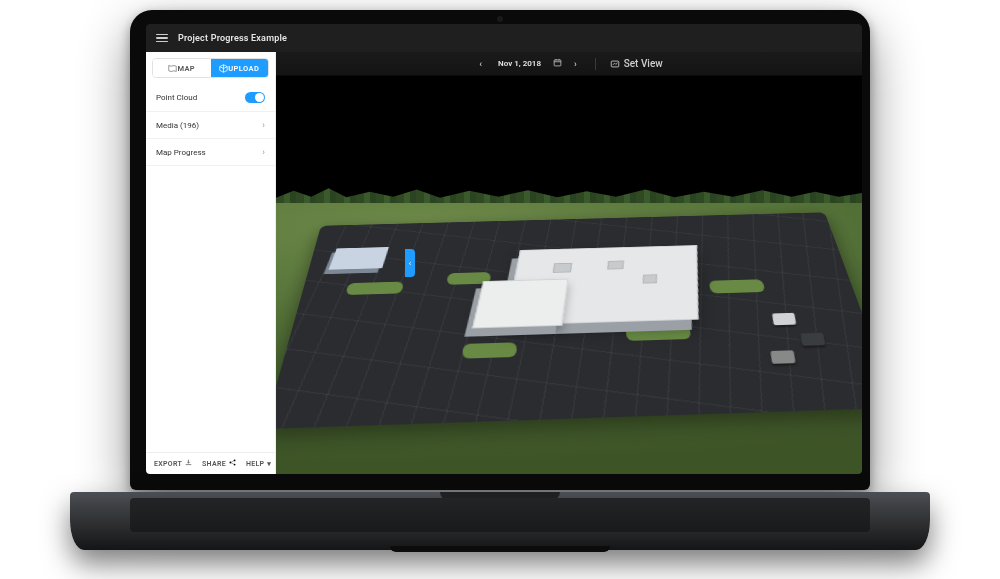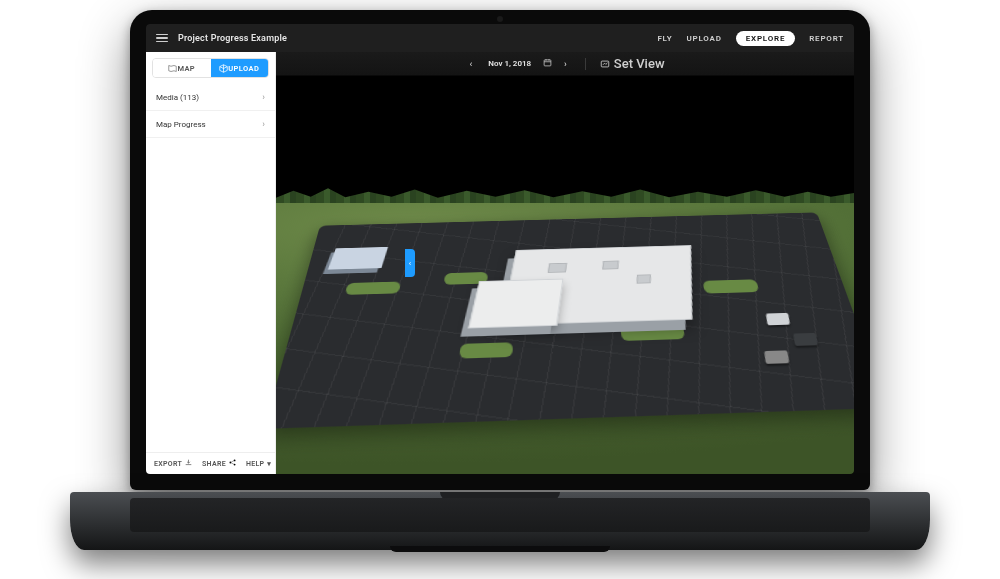--- a/index.html
+++ b/index.html
@@ -10,21 +10,21 @@
     left: 70px; top: 10px;
     width: 860px; height: 540px;
   }
   .screen-bezel {
     position: absolute;
     left: 60px; top: 0;
     width: 740px; height: 480px;
     background: #0a0a0a;
     border-radius: 22px 22px 6px 6px;
     box-shadow: 0 20px 50px rgba(0,0,0,.45), 0 4px 12px rgba(0,0,0,.35);
-    padding: 14px 16px 16px 16px;
+    padding: 14px 8px 16px 16px;
   }
   .camera {
     position:absolute; top:6px; left:50%; transform:translateX(-50%);
     width:6px;height:6px;border-radius:50%;
     background:#1a1a1a;
   }
   .screen {
     width: 100%; height: 100%;
     background: #000;
     border-radius: 4px;
@@ -114,21 +114,21 @@
   .mainbar{
     height:24px;display:flex;align-items:center;justify-content:center;gap:8px;
     color:#e6e6e6;font-size:8px;font-weight:600;
     background:linear-gradient(#1a1a1a,#141414);
     border-bottom:1px solid #0a0a0a;
   }
   .mainbar .arrow{color:#cfcfcf;cursor:pointer;padding:0 4px;font-size:9px}
   .mainbar .date{margin:0 4px}
   .mainbar .cal{color:#cfcfcf;cursor:pointer}
   .mainbar .divider{width:1px;height:12px;background:#3a3a3a;margin:0 6px}
-  .mainbar .setview{display:flex;align-items:center;gap:4px;color:#cfcfcf;cursor:pointer;font-size:13px;font-weight:500}
+  .mainbar .setview{display:flex;align-items:center;gap:4px;color:#cfcfcf;cursor:pointer;font-size:10px;font-weight:500}
   .setview svg{display:block}
 
   .viewport{flex:1;position:relative;overflow:hidden;background:#000}
 
   
   .sky{position:absolute;inset:0;background:#000}
   .ground{
     position:absolute;left:-60px;right:-60px;top:32%;bottom:-10px;
     background:
       radial-gradient(120% 80% at 30% 10%, #6e8a49 0%, #5d7a3e 30%, #4d6a33 60%, #3d5427 100%);
@@ -197,26 +197,20 @@
     <div class="screen">
 
       <div class="topbar">
         <div class="hamburger">
           <span></span>
             <span></span>
             <span></span>
         </div>
         <div class="title">Project Progress Example</div>
         <div class="spacer"></div>
-        <div class="topnav">
-          <div class="topnav-item">FLY</div>
-          <div class="topnav-item">UPLOAD</div>
-          <div class="topnav-item active">EXPLORE</div>
-          <div class="topnav-item">REPORT</div>
-        </div>
       </div>
 
       <div class="body">
 
         <div class="sidebar">
           <div class="seg">
             <div class="map">
               <span class="ico">
                 <svg viewBox="0 0 12 12" width="9" height="9">
                     <path d="M1 2l3 1 4-1 3 1v7l-3-1-4 1-3-1z" fill="none" stroke="#777" stroke-width="1"></path>
@@ -228,21 +222,25 @@
               <span class="ico">
                 <svg viewBox="0 0 12 12" width="9" height="9">
                     <path d="M6 1l5 2.5v5L6 11 1 8.5v-5z M6 1v10 M1 3.5L6 6l5-2.5" fill="none" stroke="#fff" stroke-width="1"></path>
                   </svg>
               </span>
               <span>UPLOAD</span>
             </div>
           </div>
 
           <div class="row">
-            <span>Media (113)</span>
+            <span>Point Cloud</span>
+            <span class="toggle"></span>
+          </div>
+          <div class="row">
+            <span>Media (196)</span>
             <span class="chev">›</span>
           </div>
           <div class="row">
             <span>Map Progress</span>
             <span class="chev">›</span>
           </div>
 
           <div class="sidebar-spacer"></div>
 
           <div class="sidebar-foot">

